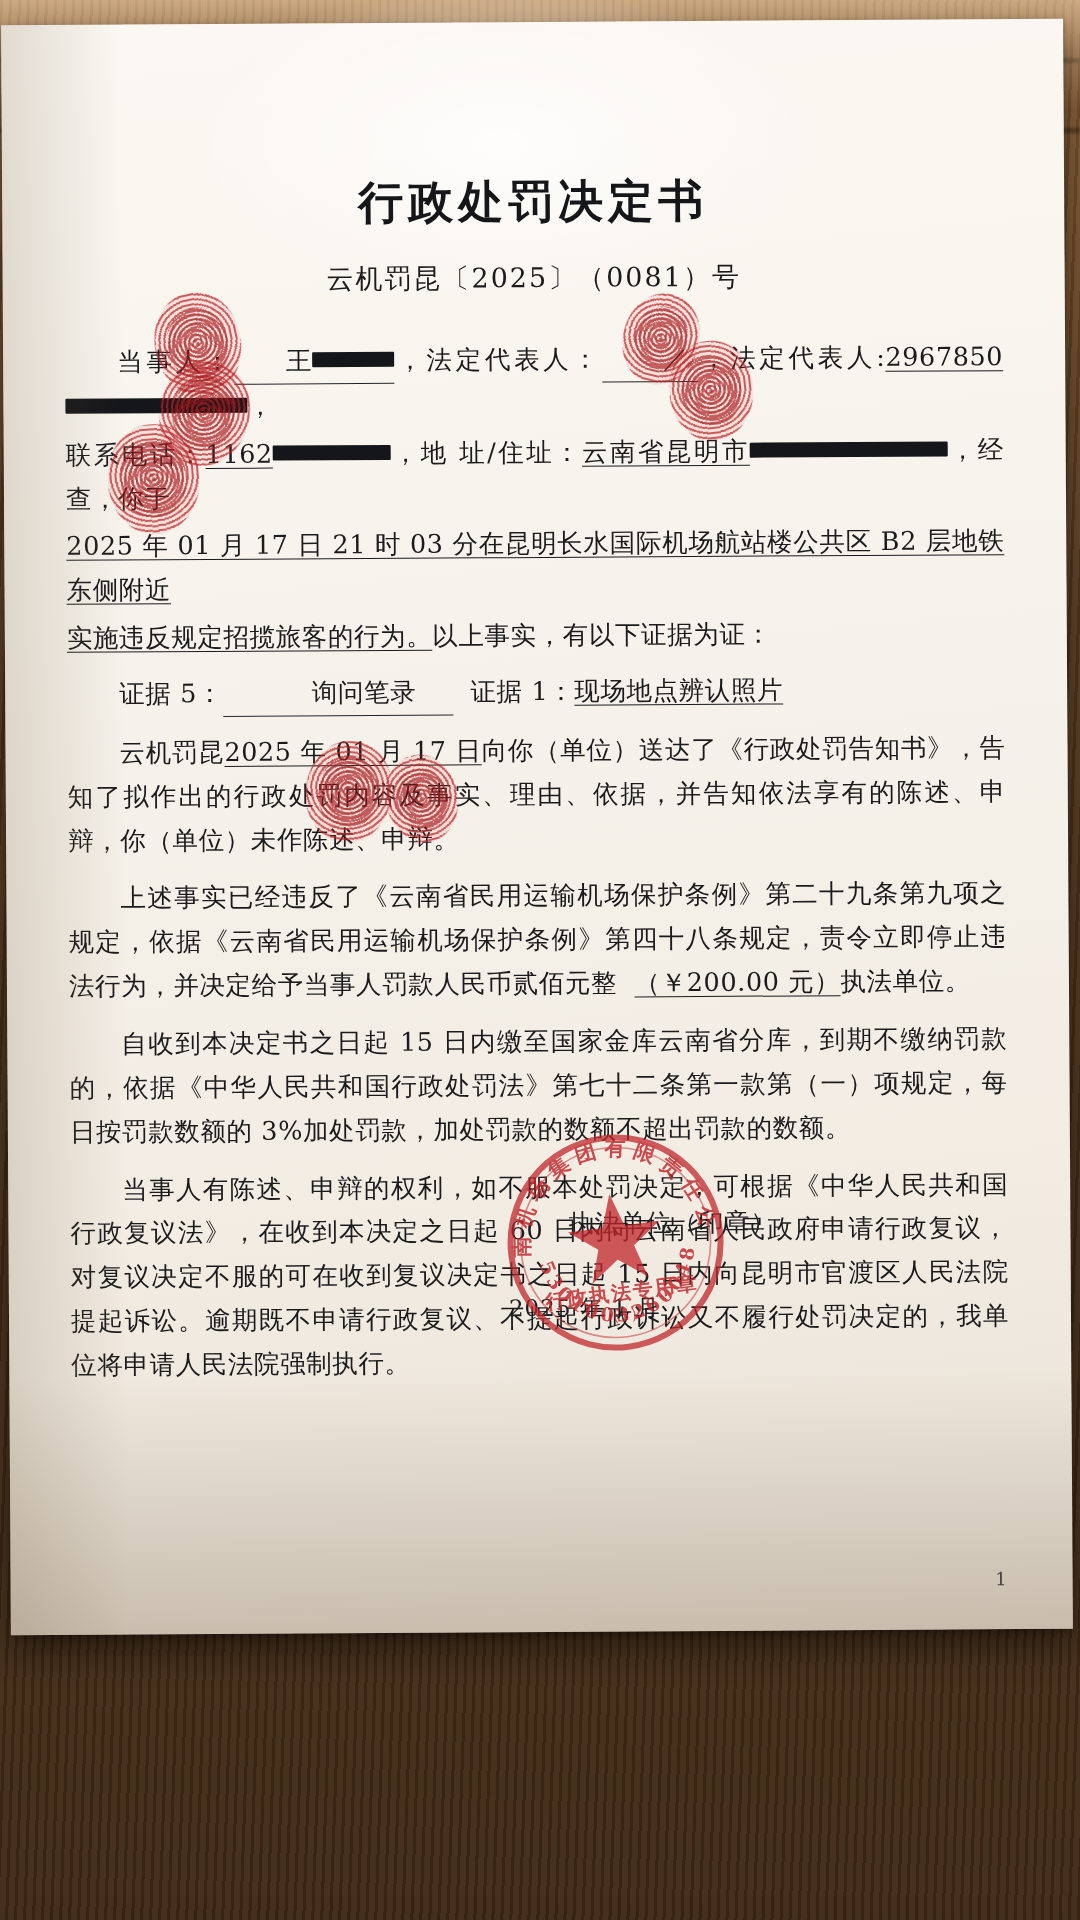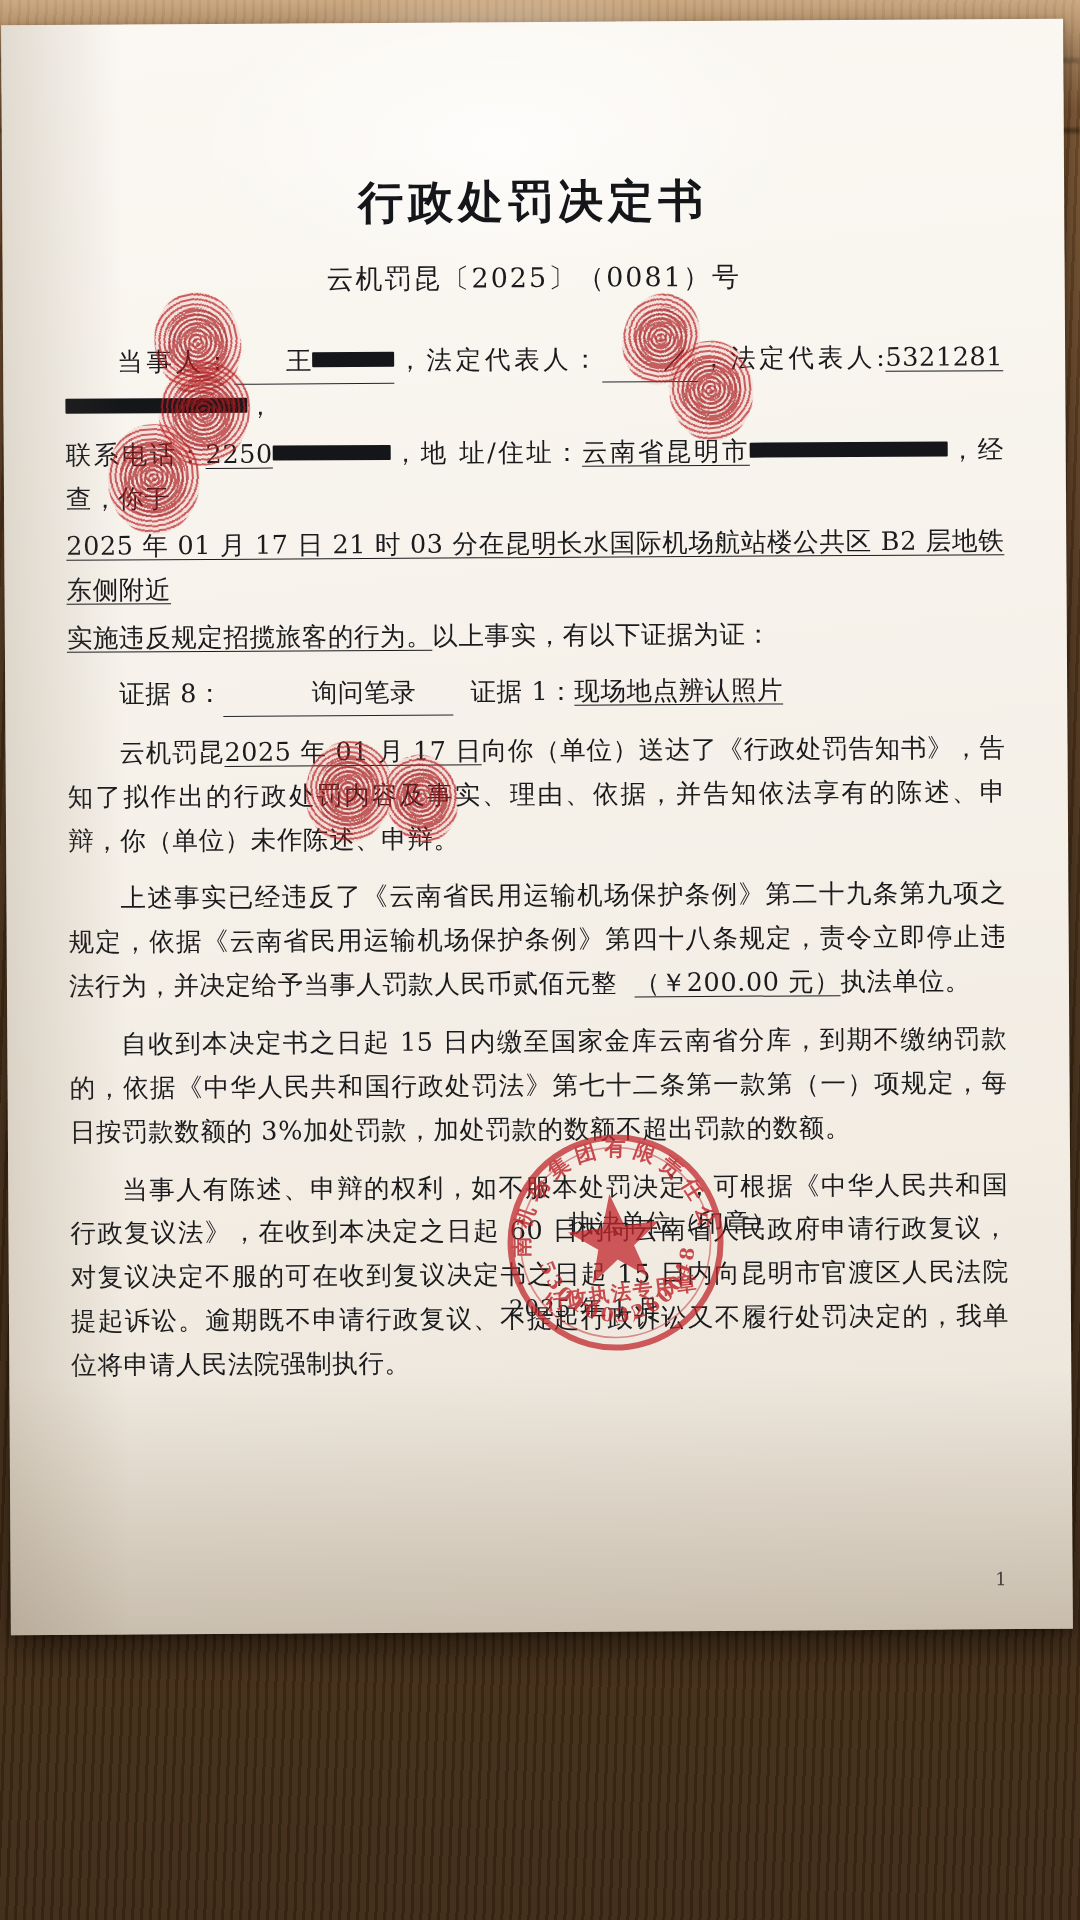--- a/index.html
+++ b/index.html
@@ -208,37 +208,37 @@
     <div class="paper-glare"></div>
 
     <div class="content">
 
       <div class="doc-title">行政处罚决定书</div>
       <div class="doc-number">云机罚昆〔2025〕（0081）号</div>
 
       <div class="body-block">
 
         <div class="p indent">
-          <span>当事人：</span><span class="u-wide" style="min-width:150px"><span>王</span><span class="redact" style="width:82px"></span></span>，<span>法定代表人：</span><span class="u-wide" style="min-width:96px">／</span>，<span>法定代表人:</span><span class="u">5321281</span><span class="redact" style="width:182px"></span>，
+          <span>当事人：</span><span class="u-wide" style="min-width:150px"><span>王</span><span class="redact" style="width:82px"></span></span>，<span>法定代表人：</span><span class="u-wide" style="min-width:96px">／</span>，<span>法定代表人:</span><span class="u">2967850</span><span class="redact" style="width:182px"></span>，
         </div>
 
         <div class="p">
-          <span>联系电话：</span><span class="u">2250</span><span class="redact" style="width:118px"></span>，<span>地 址/住址：</span><span class="u">云南省昆明市</span><span class="redact" style="width:198px"></span>，<span>经查，你于</span>
+          <span>联系电话：</span><span class="u">1162</span><span class="redact" style="width:118px"></span>，<span>地 址/住址：</span><span class="u">云南省昆明市</span><span class="redact" style="width:198px"></span>，<span>经查，你于</span>
         </div>
 
         <div class="p">
           <span class="u">2025 年 01 月 17 日 21 时 03 分</span><span class="u">在昆明长水国际机场航站楼公共区 B2 层地铁东侧附近</span>
         </div>
 
         <div class="p">
           <span class="u">实施违反规定招揽旅客的行为。</span><span>以上事实，有以下证据为证：</span>
         </div>
 
         <div class="line-ev">
-          <span>证据 8：</span><span class="u-wide" style="min-width:230px">询问笔录</span>&nbsp;&nbsp;<span>证据 1：</span><span class="u">现场地点辨认照片</span>
+          <span>证据 5：</span><span class="u-wide" style="min-width:230px">询问笔录</span>&nbsp;&nbsp;<span>证据 1：</span><span class="u">现场地点辨认照片</span>
         </div>
 
         <div class="para">
           <span>云机罚昆</span><span class="u">2025 年 01 月 17 日</span><span>向你（单位）送达了《行政处罚告知书》，告知了拟作出的行政处罚内容及事实、理由、依据，并告知依法享有的陈述、申辩，你（单位）未作陈述、申辩。</span>
         </div>
 
         <div class="para">
           <span>上述事实已经违反了《云南省民用运输机场保护条例》第二十九条第九项之规定，依据《云南省民用运输机场保护条例》第四十八条规定，责令立即停止违法行为，并决定给予当事人罚款人民币贰佰元整</span>&nbsp;&nbsp;<span class="u">（￥200.00 元）</span><span>执法单位。</span>
         </div>
 

